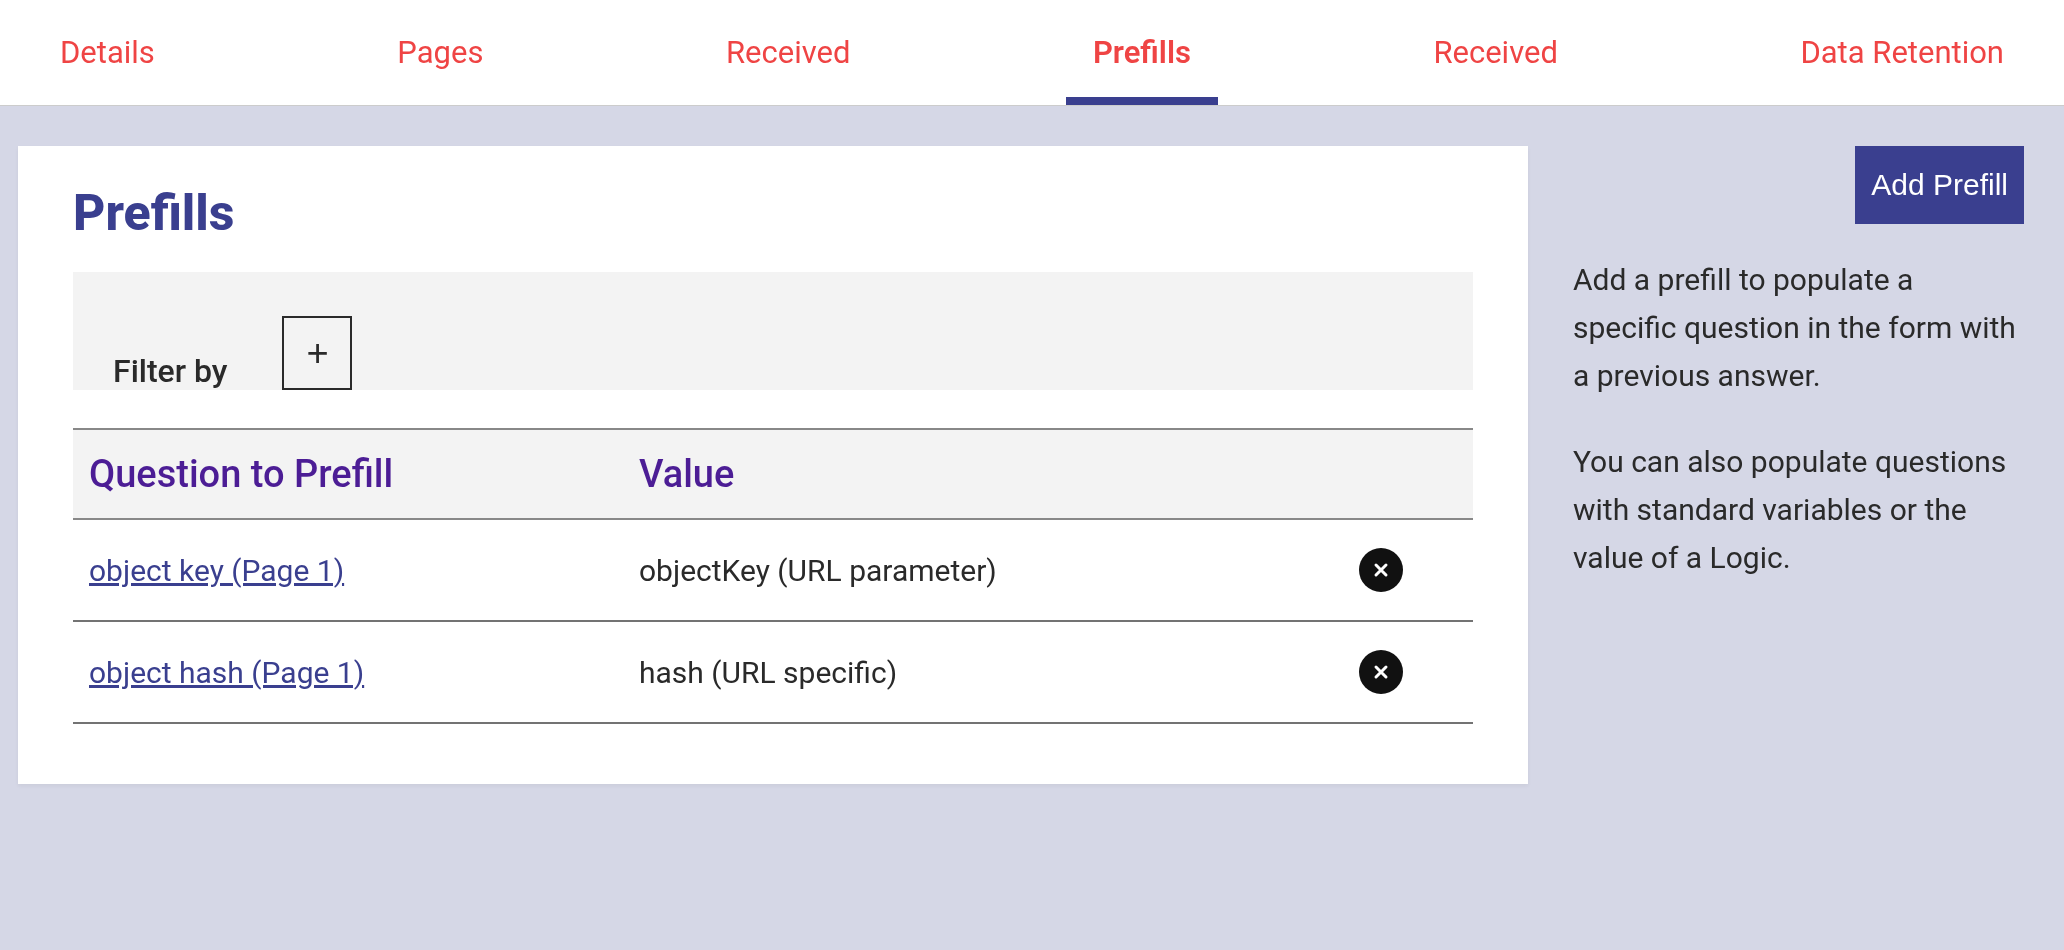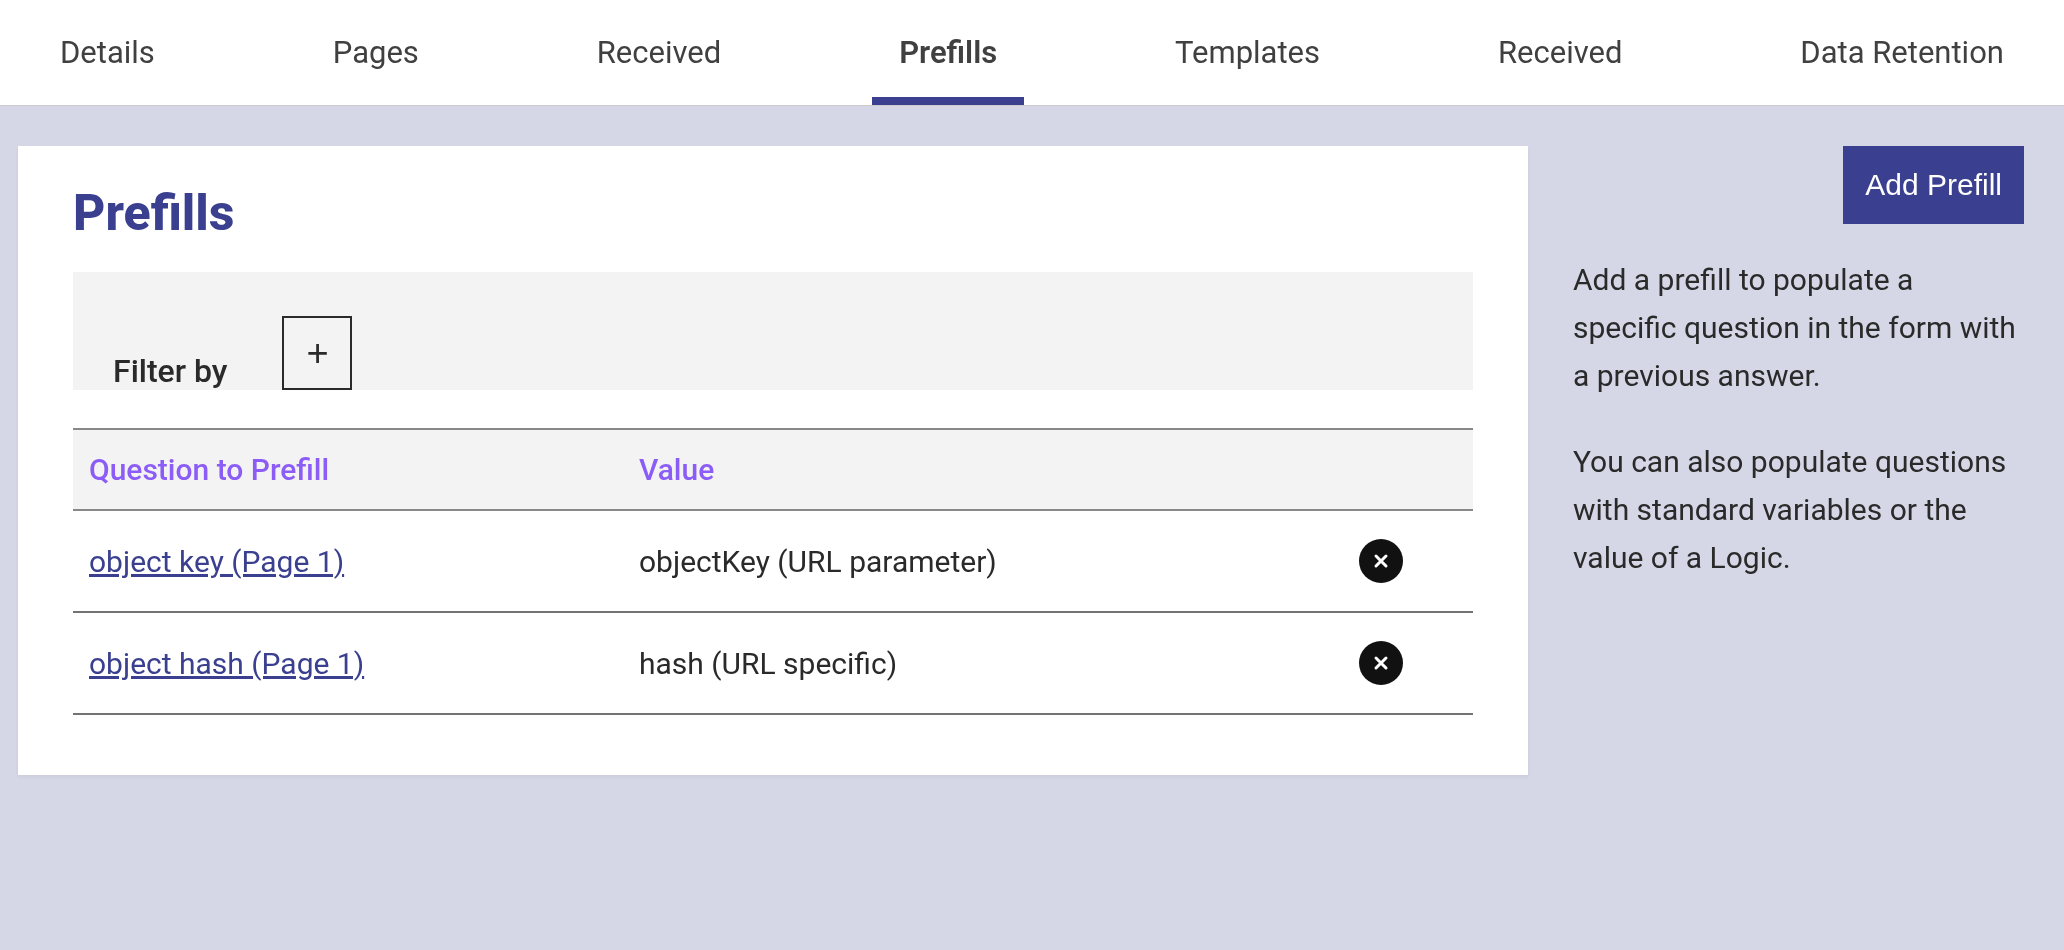--- a/index.html
+++ b/index.html
@@ -18,21 +18,21 @@
       background: #fff;
       border-bottom: 1px solid #ccc;
       height: 106px;
       display: flex;
       align-items: center;
       justify-content: space-between;
       padding: 0 55px 0 55px;
     }
     .nav-tab {
       font-size: 31px;
-      color: #404040;
+      color: #ef4444;
       cursor: pointer;
       height: 100%;
       display: flex;
       align-items: center;
       position: relative;
       padding: 0 5px;
     }
     .nav-tab.active {
       font-weight: 600;
     }
@@ -94,23 +94,23 @@
       width: 100%;
       border-collapse: collapse;
     }
     .table thead tr {
       background: #f3f3f3;
       border-top: 2px solid #888;
       border-bottom: 2px solid #888;
     }
     .table th {
       text-align: left;
-      font-size: 30px;
+      font-size: 38px;
       font-weight: 500;
-      color: #8b5cf6;
+      color: #4c1d95;
       padding: 22px 16px;
     }
     .table th:first-child {
       width: 550px;
     }
     .table tbody tr {
       border-bottom: 2px solid #737373;
     }
     .table td {
       padding: 28px 16px;
@@ -149,41 +149,40 @@
     .add-btn-row {
       display: flex;
       justify-content: flex-end;
       margin-bottom: 32px;
     }
     .add-btn {
       background: #3a3f8f;
       color: #fff;
       border: none;
       font-size: 30px;
-      padding: 22px 22px;
+      padding: 22px 16px;
       cursor: pointer;
       font-weight: 400;
     }
     .side-text {
       font-size: 30px;
       color: #2a2a2a;
       line-height: 1.6;
       margin-bottom: 38px;
       margin-top: 9px;
     }
   </style>
 </head>
 <body>
 
 <div class="top-nav">
   <div class="nav-tab">Details</div>
   <div class="nav-tab">Pages</div>
   <div class="nav-tab">Received</div>
   <div class="nav-tab active">Prefills</div>
-  <div class="nav-tab">Templates</div>
   <div class="nav-tab">Received</div>
   <div class="nav-tab">Data Retention</div>
 </div>
 
 <div class="content-wrapper">
   <div class="main-panel">
     <h1 class="panel-title">Prefills</h1>
 
     <div class="filter-bar">
       <span class="filter-label">Filter by</span>

